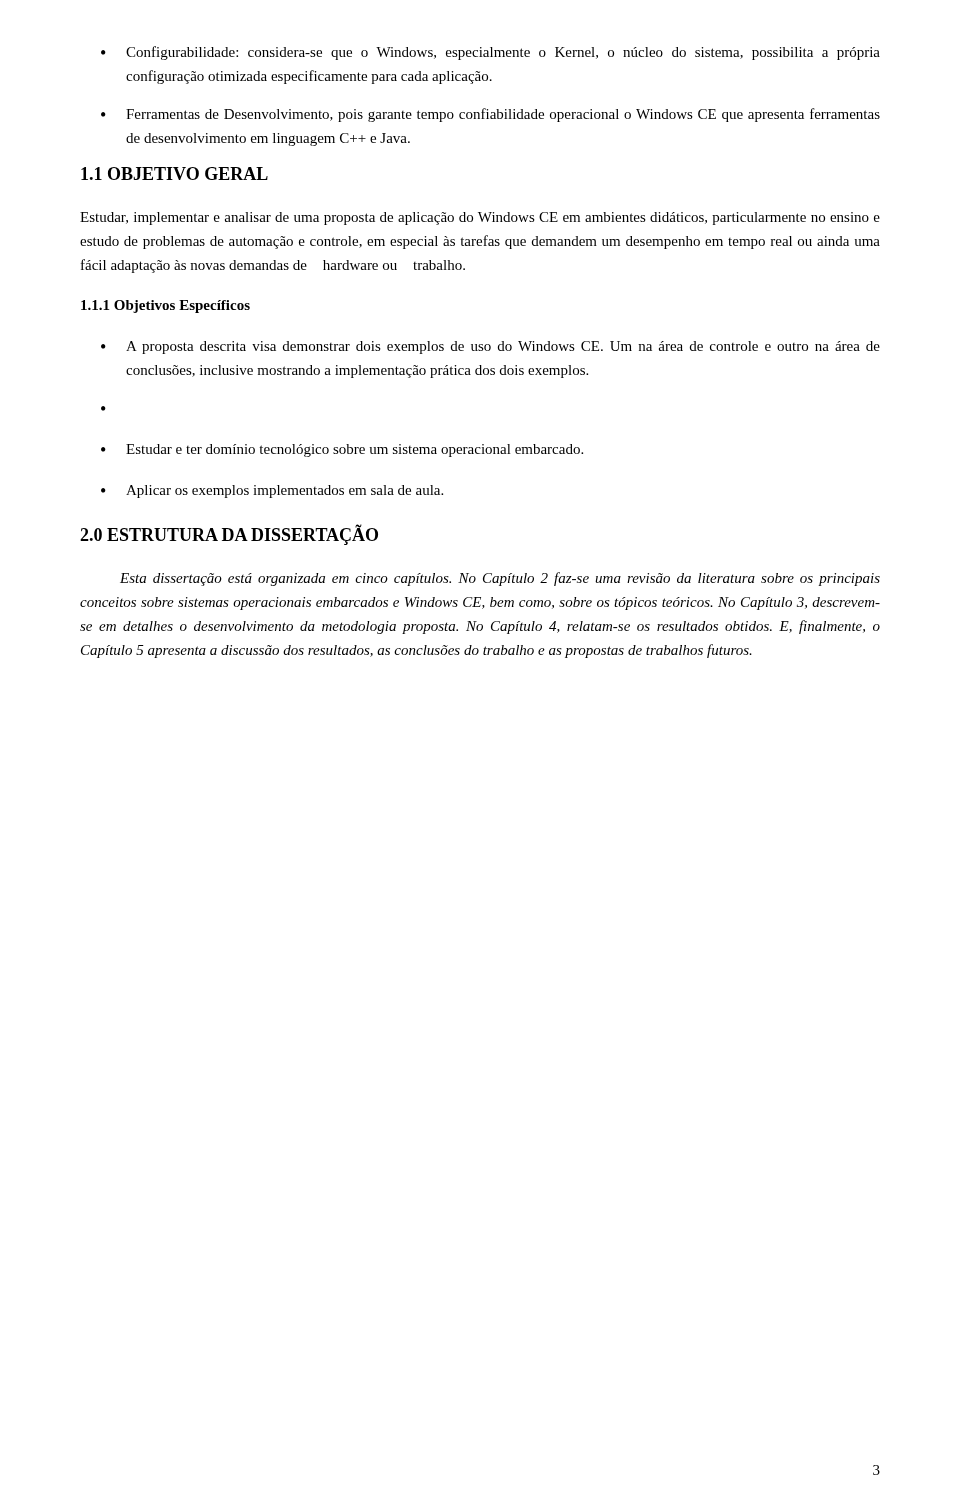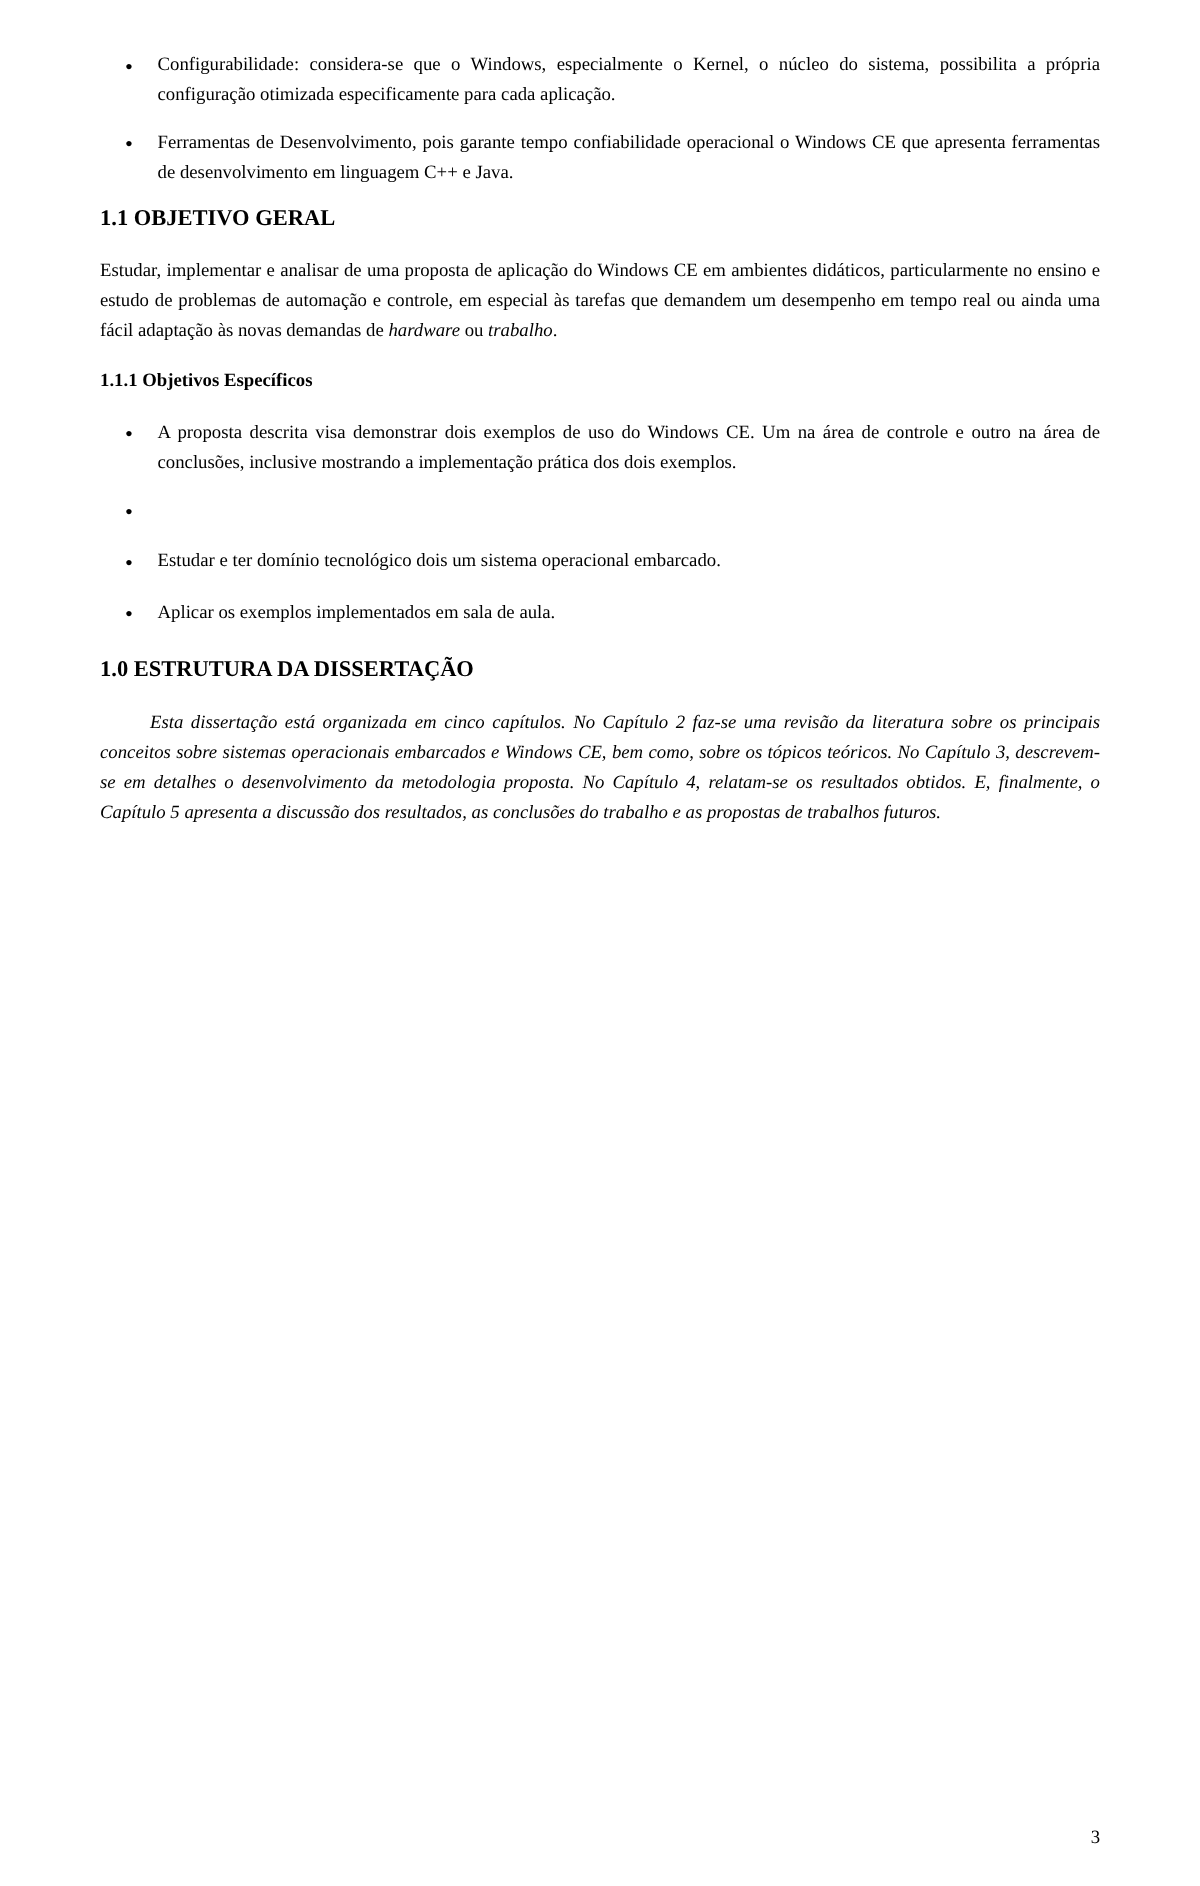--- a/index.html
+++ b/index.html
@@ -59,21 +59,21 @@
       margin-bottom: 20px;
       margin-top: 10px;
       padding-left: 0px;
     }
 
     .section-block {
       margin-bottom: 20px;
     }
 
     .italic {
-      font-style: italic;
+      margin-left: 12px;
     }
 
     .page-number {
       position: absolute;
       bottom: 30px;
       right: 80px;
       font-size: 15px;
     }
 
     .indent-para {
@@ -125,28 +125,28 @@
       <span class="bullet-dot">•</span>
       <span class="bullet-text">A proposta descrita visa demonstrar dois exemplos de uso do Windows CE. Um na área de controle e outro na área de conclusões, inclusive mostrando a implementação prática dos dois exemplos.</span>
     </div>
 
     <div class="bullet-item">
       <span class="bullet-dot">•</span>
     </div>
 
     <div class="bullet-item">
       <span class="bullet-dot">•</span>
-      <span class="bullet-text">Estudar e ter domínio tecnológico dois um sistema operacional embarcado.</span>
+      <span class="bullet-text">Estudar e ter domínio tecnológico sobre um sistema operacional embarcado.</span>
     </div>
 
     <div class="bullet-item">
       <span class="bullet-dot">•</span>
       <span class="bullet-text">Aplicar os exemplos implementados em sala de aula.</span>
     </div>
   </div>
 
   <div class="section-block">
-    <div class="section-heading">1.0 ESTRUTURA DA DISSERTAÇÃO</div>
+    <div class="section-heading">2.0 ESTRUTURA DA DISSERTAÇÃO</div>
     <p class="indent-para">Esta dissertação está organizada em cinco capítulos. No Capítulo 2 faz-se uma revisão da literatura sobre os principais conceitos sobre sistemas operacionais embarcados e Windows CE, bem como, sobre os tópicos teóricos. No Capítulo 3, descrevem-se em detalhes o desenvolvimento da metodologia proposta. No Capítulo 4, relatam-se os resultados obtidos. E, finalmente, o Capítulo 5 apresenta a discussão dos resultados, as conclusões do trabalho e as propostas de trabalhos futuros.</p>
   </div>
 
   <div class="page-number">3</div>
 </div>
 
 </body></html>

